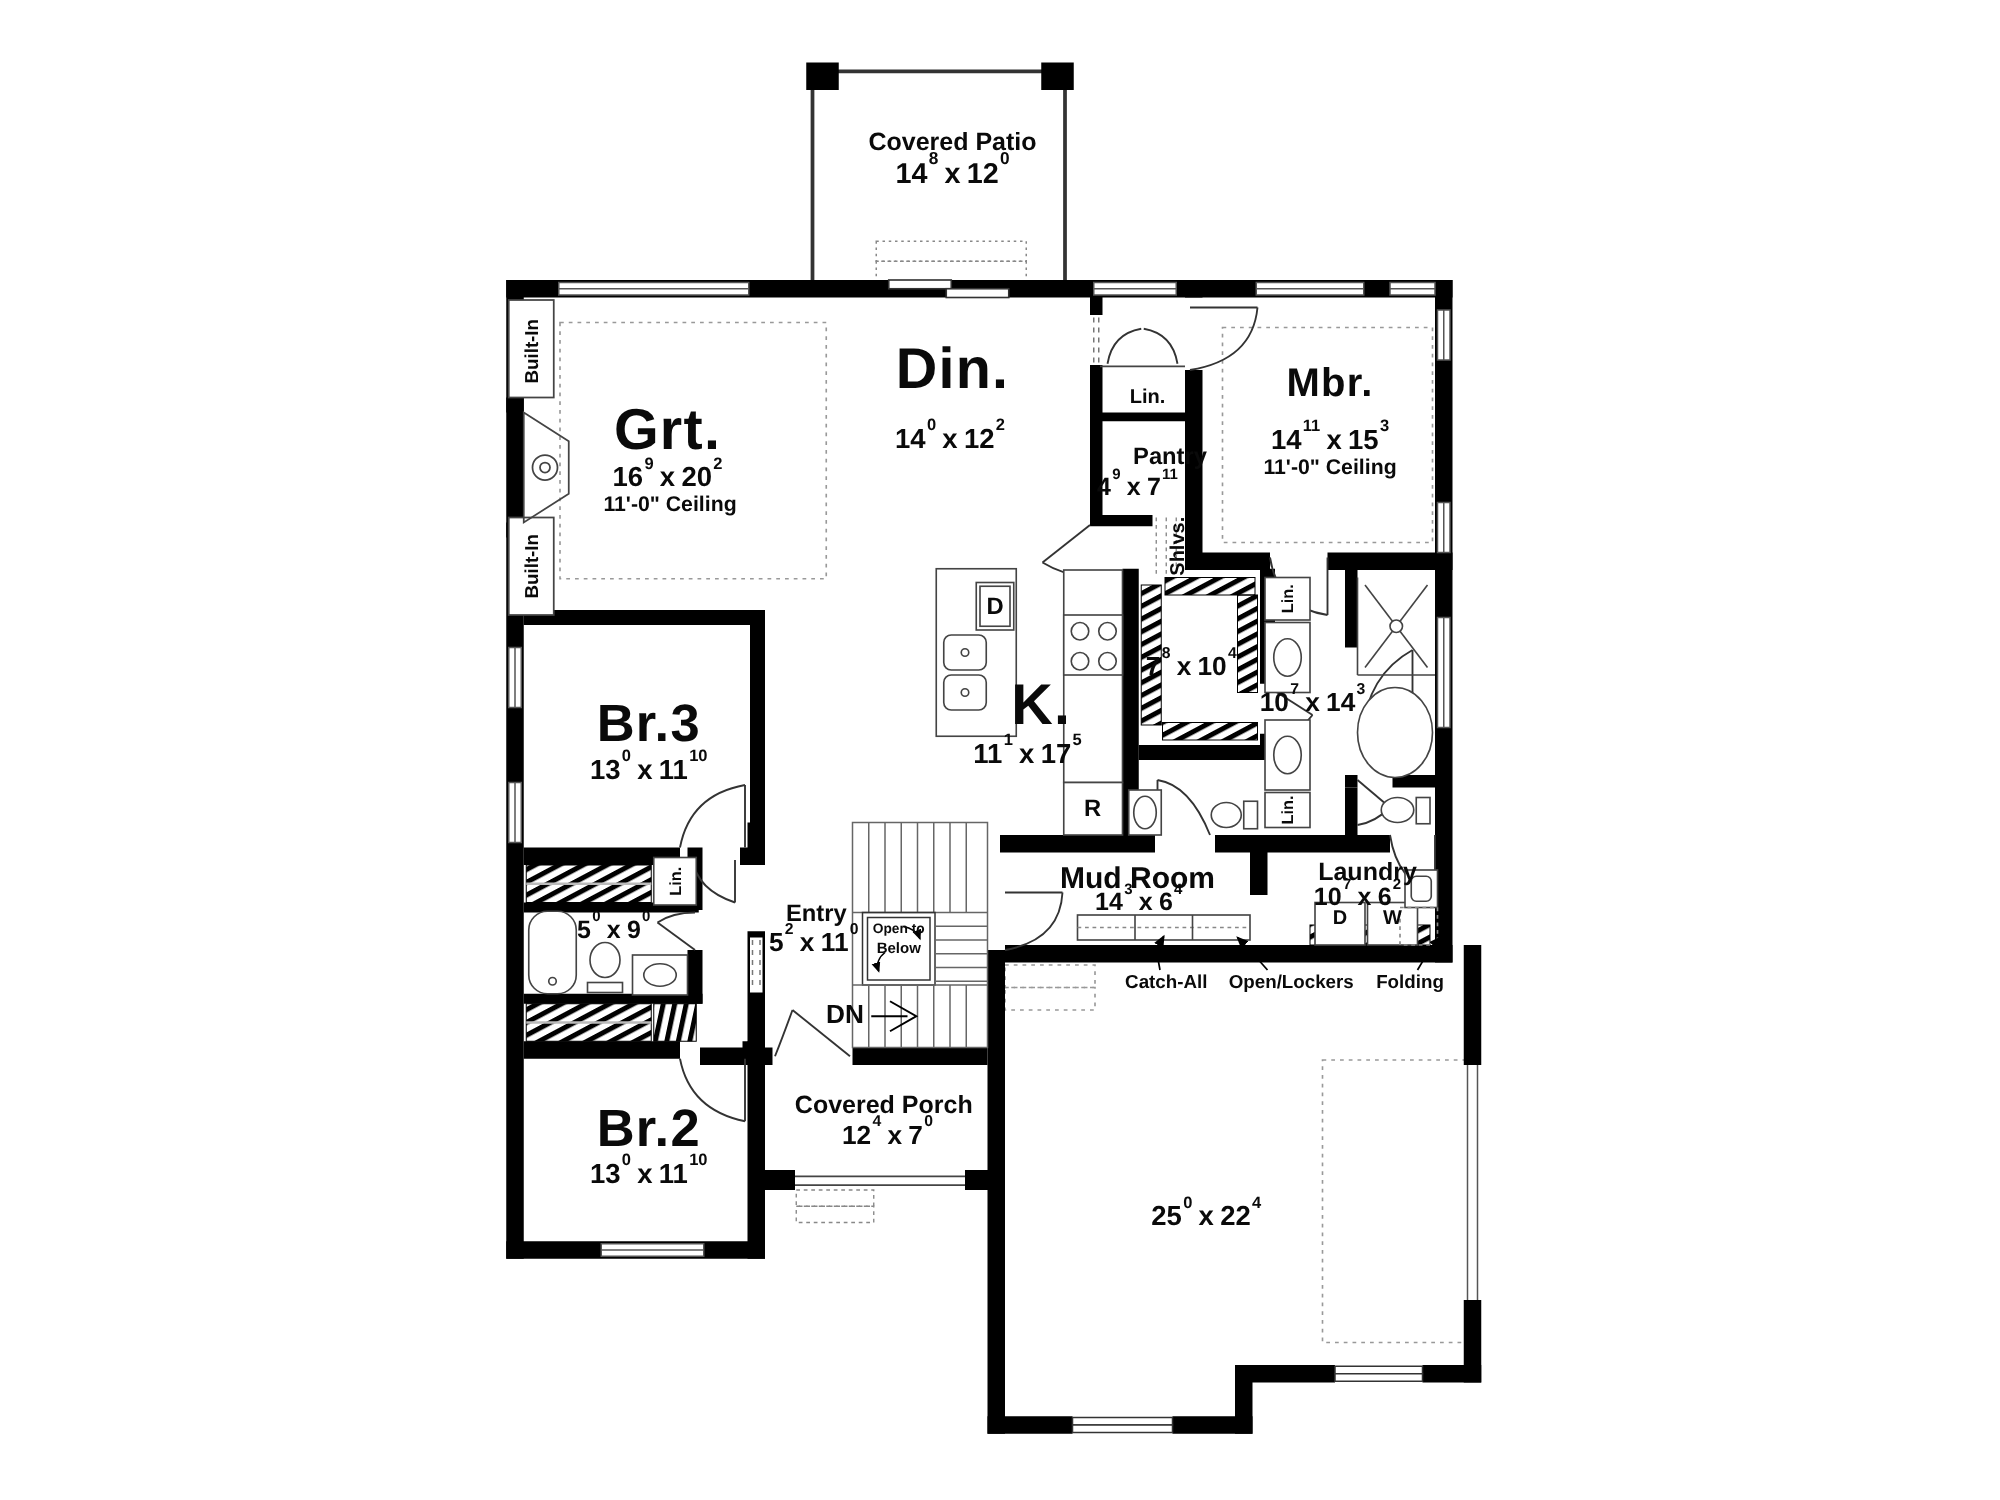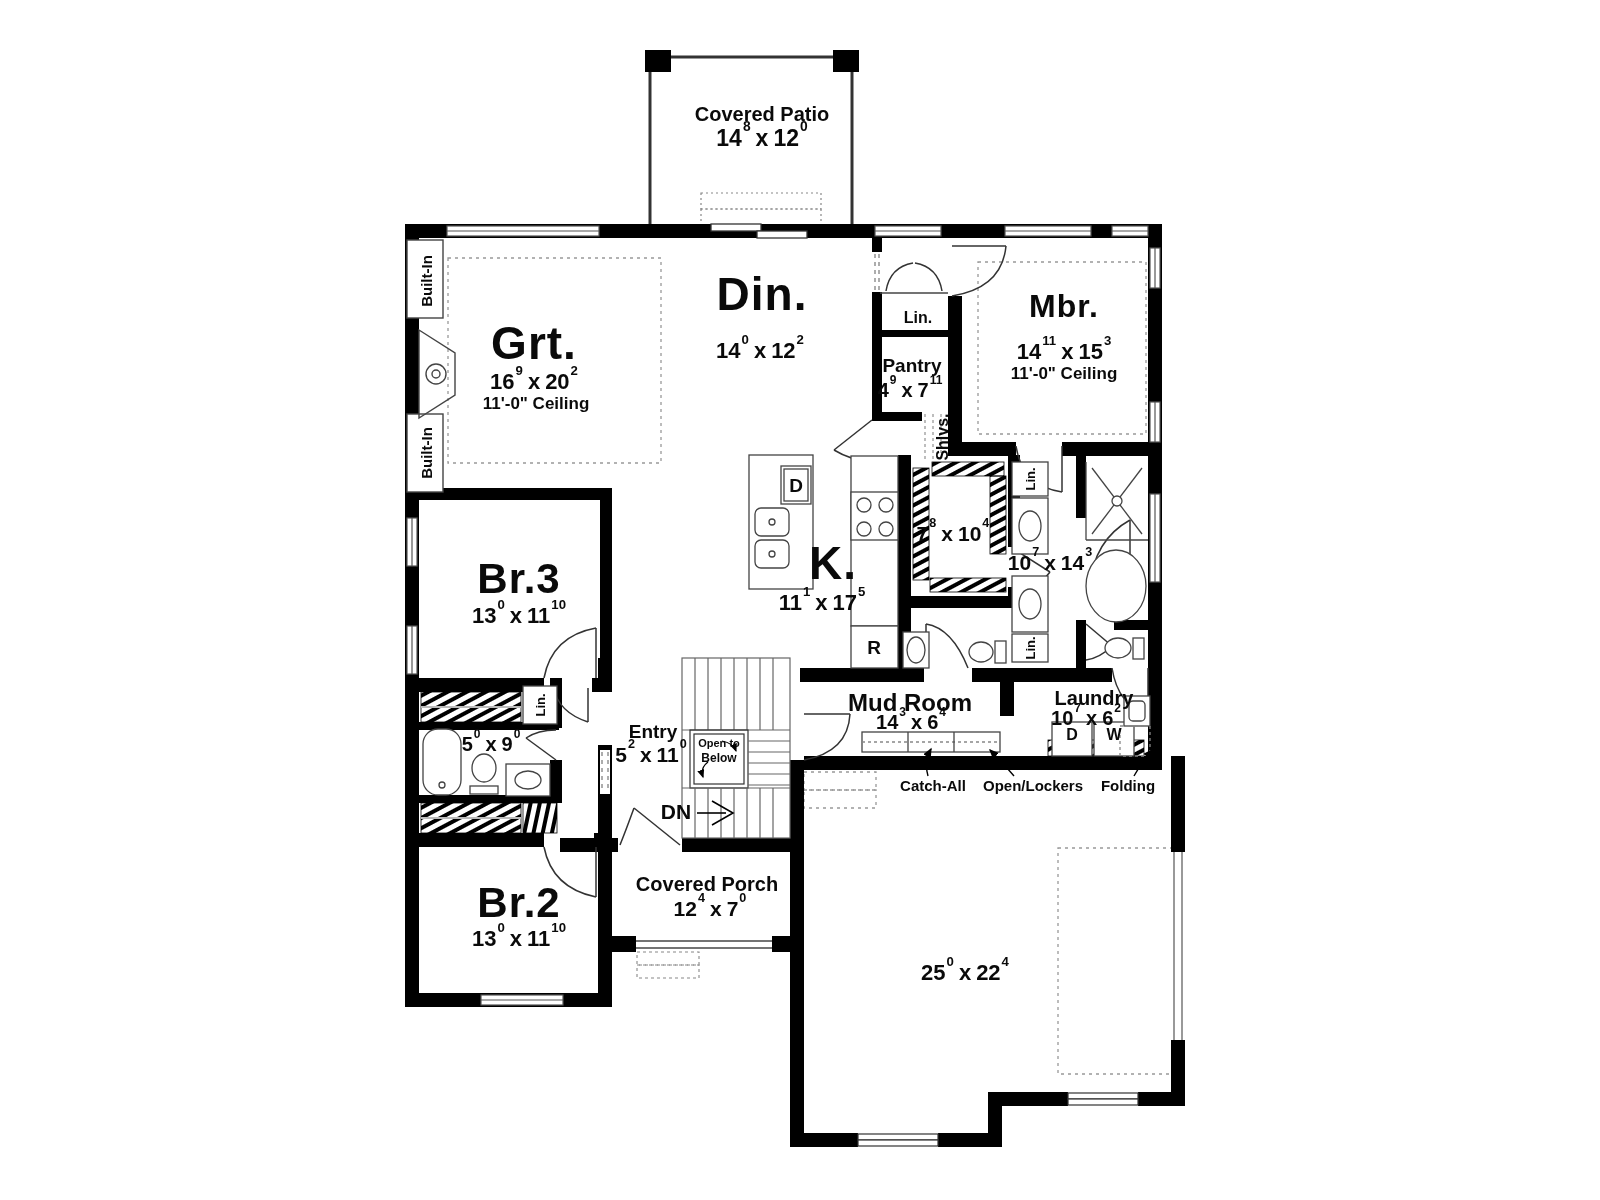--- a/index.html
+++ b/index.html
@@ -342,21 +342,21 @@
   <div class="L" style="left:536px;top:395px;font-size:17px">11'-0" Ceiling</div>
 
   <div class="L big" style="left:762px;top:271px;font-size:46px">Din.</div>
   <div class="L D" style="left:760px;top:340px;font-size:22px"><span>14</span><sup>0</sup><span class="xs">x</span><span>12</span><sup>2</sup></div>
 
   <div class="L big" style="left:1064px;top:290px;font-size:32px">Mbr.</div>
   <div class="L D" style="left:1064px;top:341px;font-size:22px"><span>14</span><sup>11</sup><span class="xs">x</span><span>15</span><sup>3</sup></div>
   <div class="L" style="left:1064px;top:365px;font-size:17px">11'-0" Ceiling</div>
 
   <div class="L" style="left:918px;top:310px;font-size:16px">Lin.</div>
-  <div class="L" style="left:912px;top:356px;font-size:19px">Pantry</div>
+  <div class="L" style="left:936px;top:356px;font-size:19px">Pantry</div>
   <div class="L D" style="left:910px;top:380px;font-size:20px"><span>4</span><sup>9</sup><span class="xs">x</span><span>7</span><sup>11</sup></div>
   <div class="L R" style="left:943px;top:437px;font-size:16px">Shlvs.</div>
 
   <div class="L big" style="left:833px;top:540px;font-size:46px">K.</div>
   <div class="L D" style="left:822px;top:592px;font-size:22px"><span>11</span><sup>1</sup><span class="xs">x</span><span>17</span><sup>5</sup></div>
 
   <div class="L D" style="left:953px;top:523px;font-size:21px"><span>7</span><sup>8</sup><span class="xs">x</span><span>10</span><sup>4</sup></div>
   <div class="L D" style="left:1050px;top:552px;font-size:21px"><span>10</span><sup>7</sup><span class="xs">x</span><span>14</span><sup>3</sup></div>
 
   <div class="L big" style="left:519px;top:558px;font-size:42px">Br.3</div>

